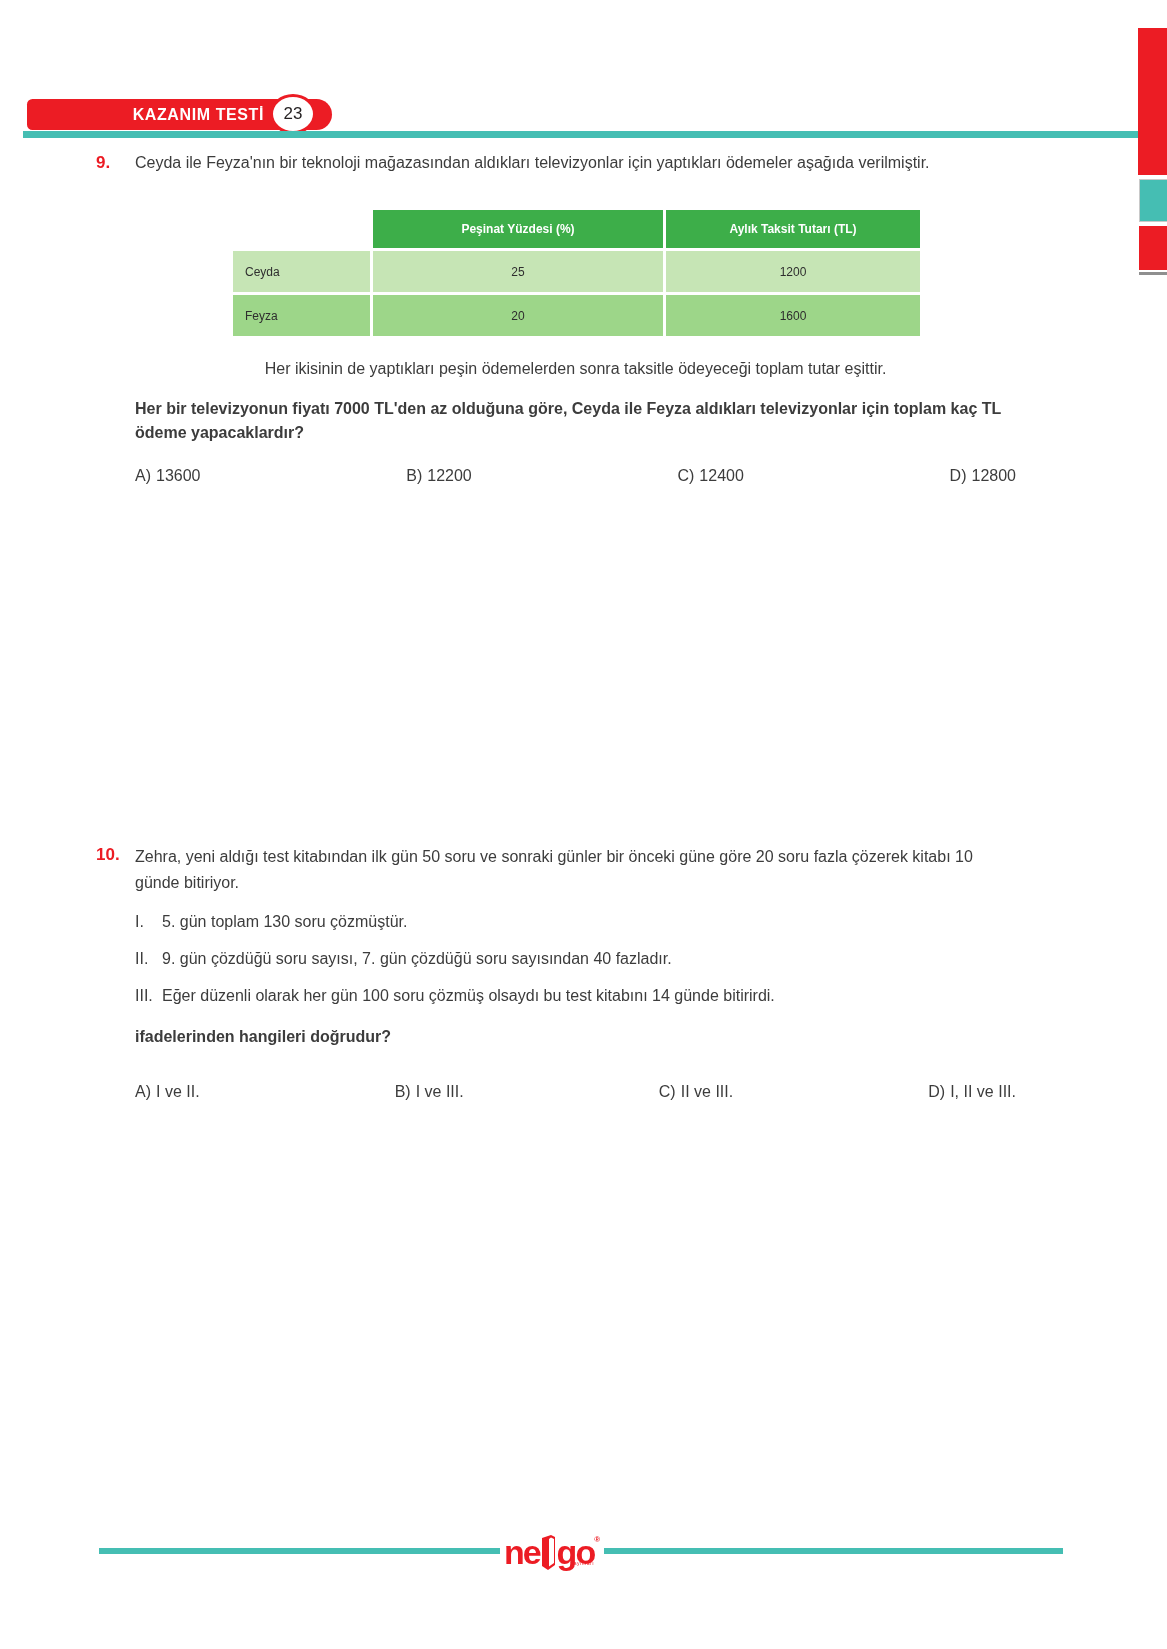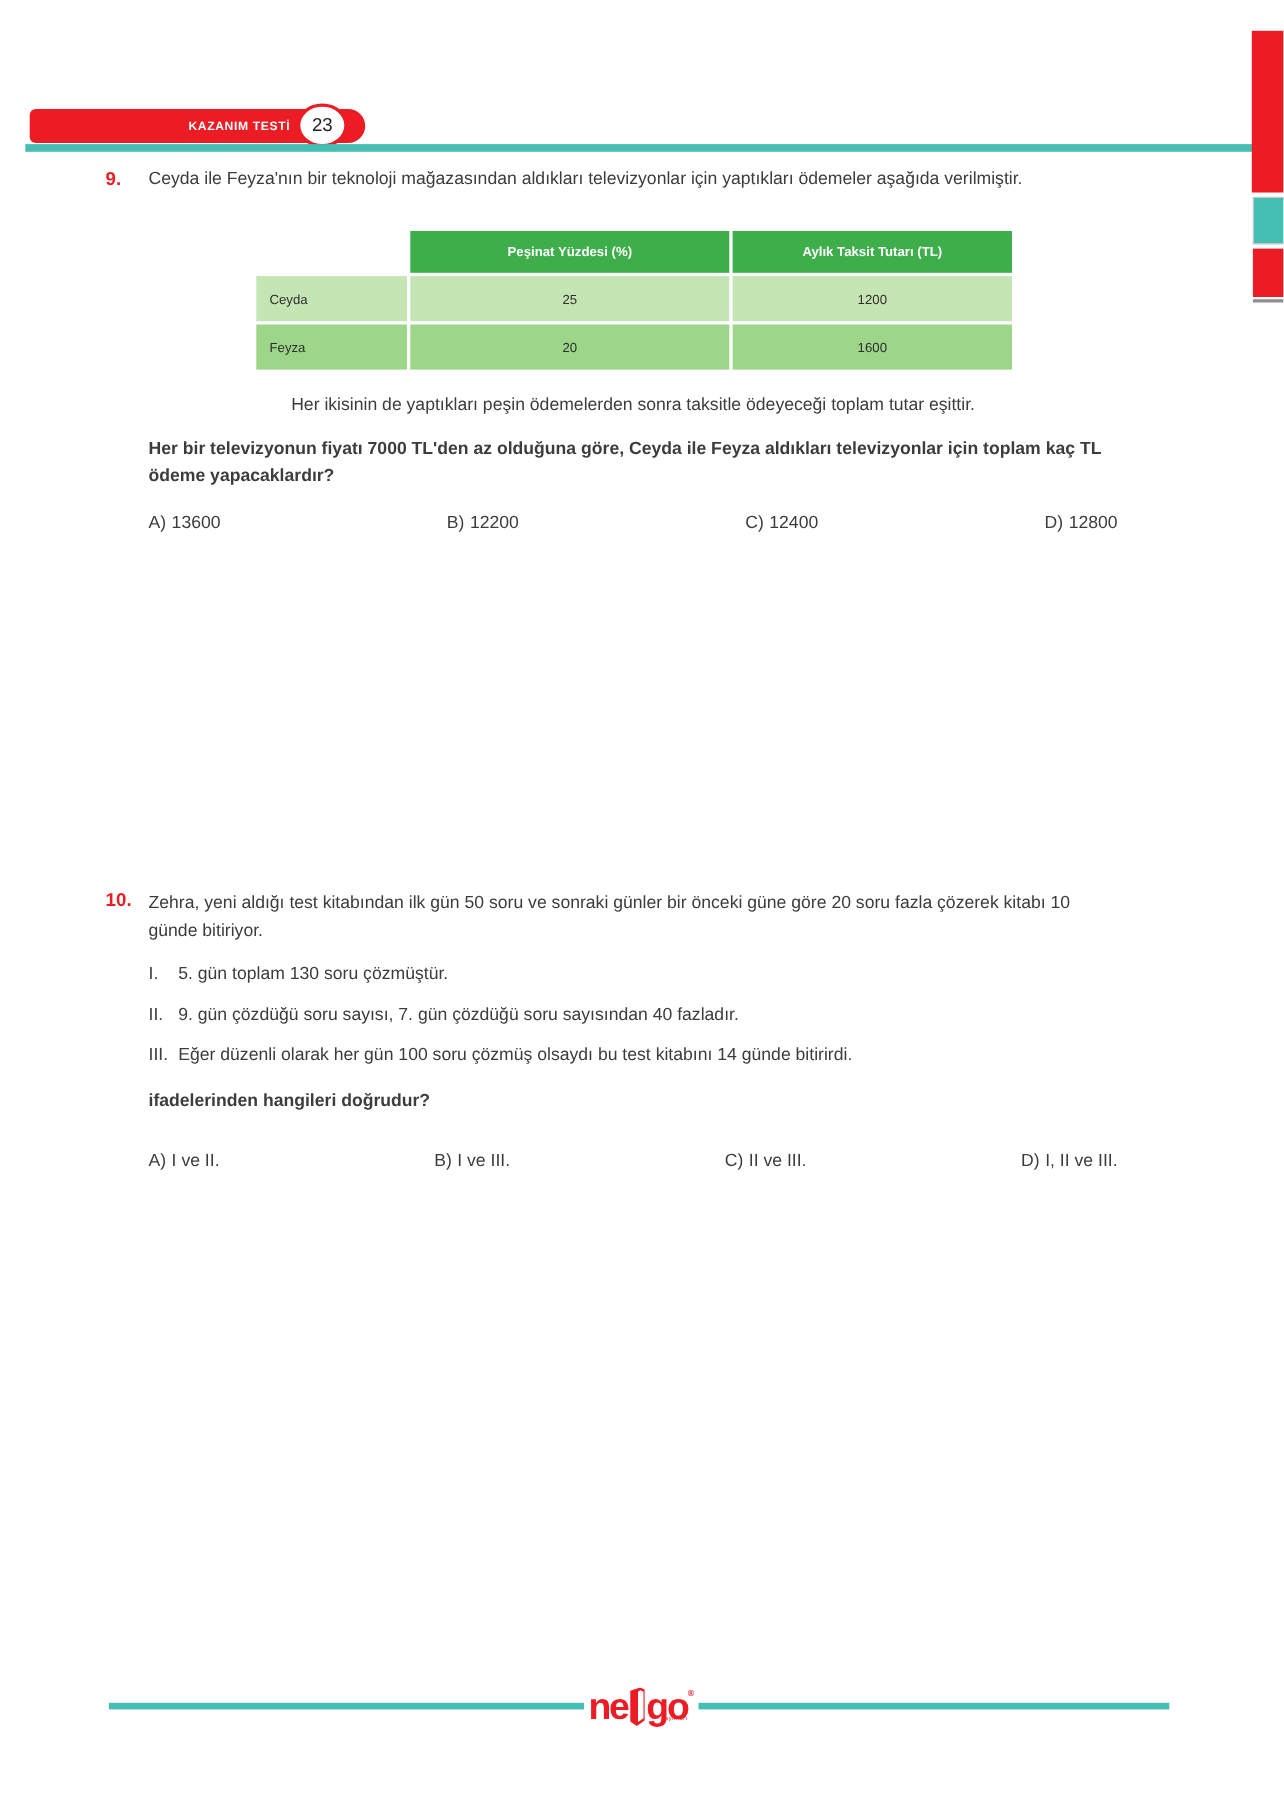--- a/index.html
+++ b/index.html
@@ -26,21 +26,21 @@
   
   .banner{
     position:absolute;left:27px;top:99px;
     width:305px;height:31px;
     background:var(--red);
     border-radius:6px 17px 17px 6px;
   }
   .banner-label{
     position:absolute;left:0;right:68px;top:0;bottom:0;
     display:flex;align-items:center;justify-content:flex-end;
-    color:#fff;font-weight:bold;font-size:11px;letter-spacing:.6px;
+    color:#fff;font-weight:bold;font-size:16px;letter-spacing:.6px;
   }
   .banner-circle{
     position:absolute;left:243px;top:-5px;
     width:46px;height:40px;
     background:#fff;border:3px solid var(--red);border-radius:50%;
     display:flex;align-items:center;justify-content:center;
     color:#231F20;font-weight:normal;font-size:17px;
   }
   .header-rule{
     position:absolute;left:23px;top:131px;
@@ -52,21 +52,21 @@
   .edge-teal{position:absolute;left:1139px;top:179px;width:28px;height:43px;background:var(--teal);border:1px solid #c9c9c9;border-right:none;}
   .edge-red-small{position:absolute;left:1139px;top:226px;width:28px;height:44px;background:var(--red);}
   .edge-gray-line{position:absolute;left:1139px;top:272px;width:28px;height:3px;background:#8f8f8f;}
 
   
   .question{
     position:absolute;left:96px;width:920px;
     font-size:16px;line-height:22px;
   }
   .q9{top:152px;}
-  .q10{top:808px;}
+  .q10{top:844px;}
   .q-number{
     position:absolute;left:0;top:0;
     color:var(--red);font-weight:bold;font-size:17px;
   }
   .q-body{padding-left:39px;}
   .q10 .q-body p.intro{line-height:26px;}
   .bold{font-weight:bold;}
 
   
   .tv-table{
@@ -105,21 +105,21 @@
   .statement .rn{flex:0 0 27px;}
   .q10 .q-question{margin-top:18px;}
   .q10 .options{margin-top:32px;}
 
   
   .footer-rule{
     position:absolute;left:99px;top:1548px;
     width:964px;height:6px;background:var(--teal);
   }
   .logo-box{
-    position:absolute;left:531px;top:1526px;
+    position:absolute;left:500px;top:1526px;
     width:104px;height:52px;background:#fff;
     display:flex;align-items:center;justify-content:center;
   }
   .logo{
     position:relative;
     display:flex;align-items:center;
     color:var(--red);font-weight:bold;
     font-size:34px;letter-spacing:-2px;line-height:34px;
   }
   .logo .book{margin:0 1px;transform:translateY(3px);}

